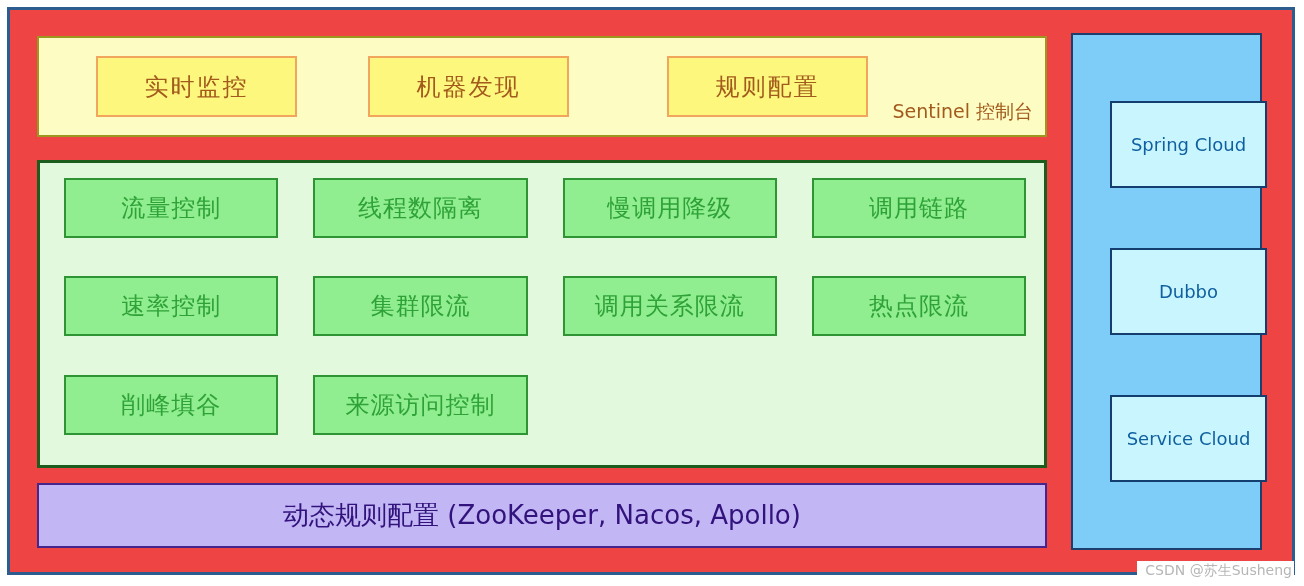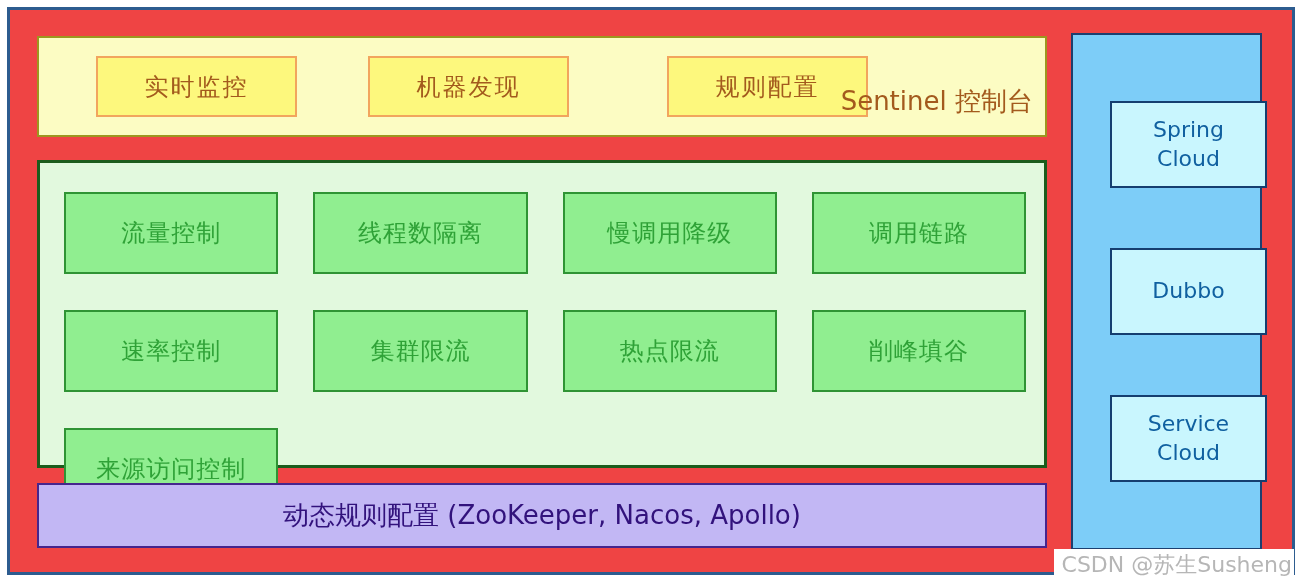--- a/index.html
+++ b/index.html
@@ -33,47 +33,46 @@
     color: #a35a1d;
     font-size: 24px;
     display: flex; align-items: center; justify-content: center;
     letter-spacing: 2px;
   }
   .console-btn.b1 { left: 57px; }
   .console-btn.b2 { left: 329px; }
   .console-btn.b3 { left: 588px; margin-left: 40px; }
   .console-title {
     position: absolute;
-    right: 12px; bottom: 16px;
+    right: 12px; bottom: 10px;
     color: #a35a1d;
-    font-size: 26px;
+    font-size: 19px;
   }
   
   .core-panel {
     position: absolute;
     left: 27px; top: 150px;
     width: 1010px; height: 308px;
     background: #e2f9de;
     border: 3px solid #1c5c1c;
     padding: 15px 18px 14px 24px;
     display: grid;
     grid-template-columns: repeat(4, 1fr);
     column-gap: 35px;
     row-gap: 22px;
   }
   .feature-box {
-    height: 82px;
+    height: 60px;
     background: #90ee90;
     border: 2px solid #2f9434;
     color: #2fa237;
     font-size: 24px;
     display: flex; align-items: center; justify-content: center;
     letter-spacing: 1px;
     white-space: nowrap;
-    margin-top: 14px;
   }
   
   .rules-bar {
     position: absolute;
     left: 27px; top: 473px;
     width: 1010px; height: 65px;
     background: #c2b7f4;
     border: 2px solid #46258d;
     color: #32127c;
     font-size: 26px;
@@ -90,35 +89,35 @@
     flex-direction: column;
     align-items: center;
     justify-content: space-evenly;
     padding: 6px 0;
   }
   .integration-box {
     width: 157px; height: 87px;
     background: #c9f6fe;
     border: 2px solid #153e70;
     color: #1060a0;
-    font-size: 22px;
+    font-size: 18px;
     display: flex; align-items: center; justify-content: center;
     text-align: center;
     margin-left: 44px;
   }
   .integration-box span {
     display: inline-block;
     max-width: 125px;
     line-height: 1.3;
   }
   
   .watermark {
     position: absolute;
     right: -2px; bottom: -9px;
-    font-size: 22px;
+    font-size: 14px;
     color: #b6b6b6;
     background: #ffffff;
     padding: 1px 2px 1px 8px;
     white-space: nowrap;
   }
 </style>
 </head>
 <body>
 
 <div class="frame">
@@ -130,20 +129,21 @@
     <div class="console-title">Sentinel 控制台</div>
   </div>
 
   <div class="core-panel">
     <div class="feature-box">流量控制</div>
     <div class="feature-box">线程数隔离</div>
     <div class="feature-box">慢调用降级</div>
     <div class="feature-box">调用链路</div>
     <div class="feature-box">速率控制</div>
     <div class="feature-box">集群限流</div>
+    <div class="feature-box">调用关系限流</div>
     <div class="feature-box">热点限流</div>
     <div class="feature-box">削峰填谷</div>
     <div class="feature-box">来源访问控制</div>
   </div>
 
   <div class="rules-bar">动态规则配置 (ZooKeeper, Nacos, Apollo)</div>
 
   <div class="integrations">
     <div class="integration-box">
         <span>Spring Cloud</span>

